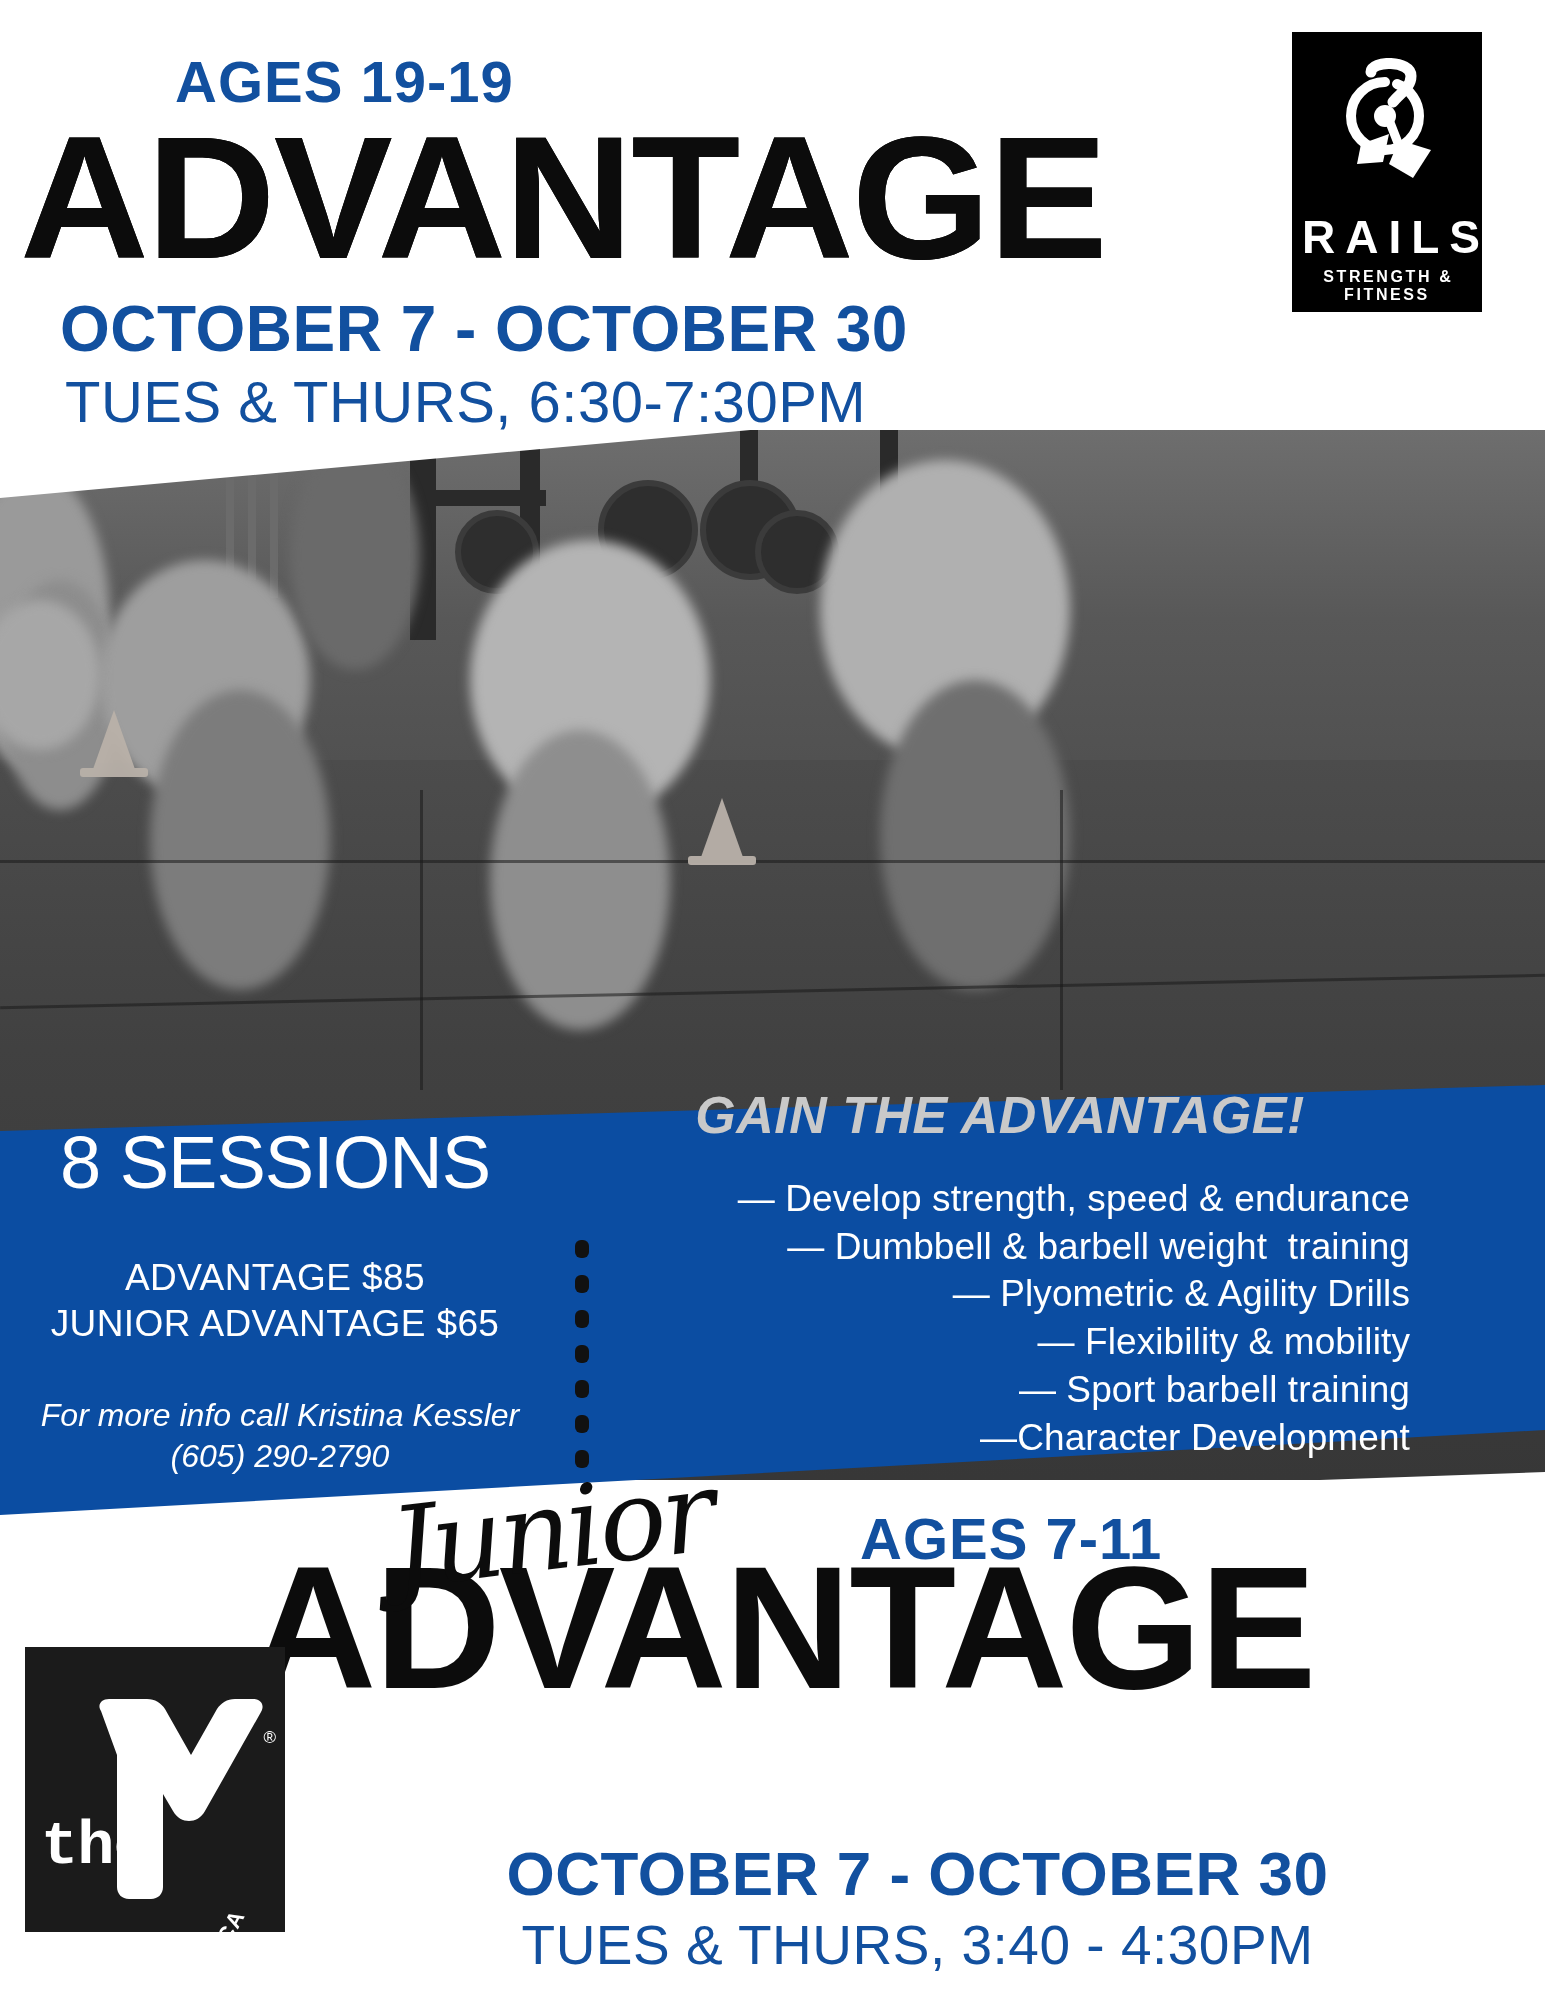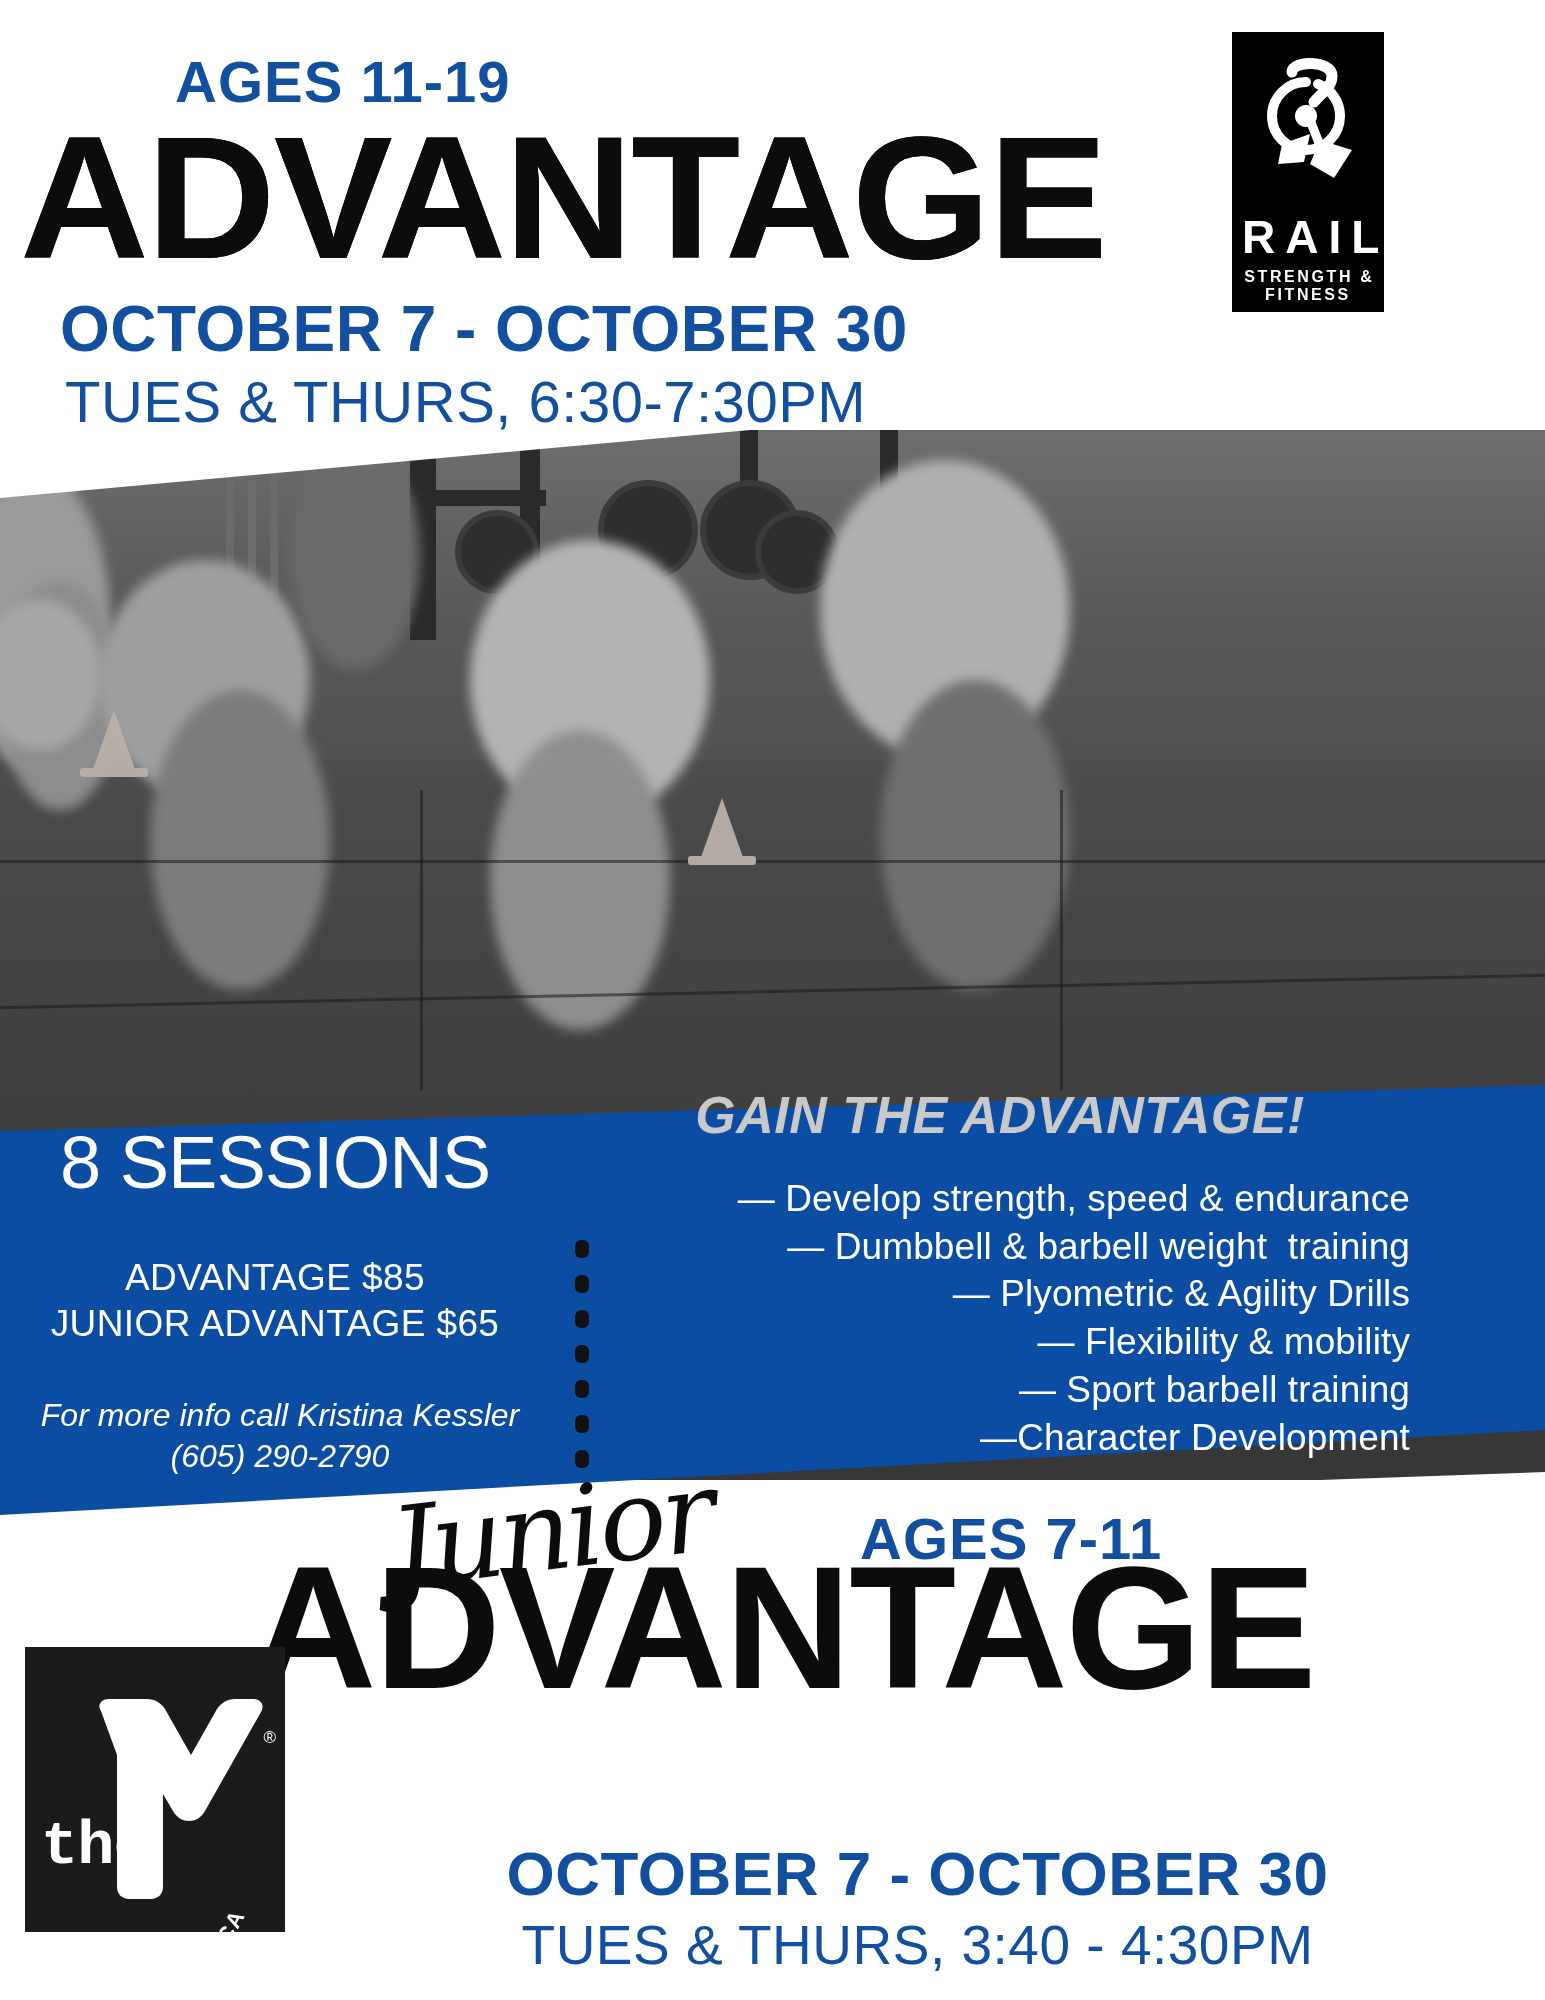--- a/index.html
+++ b/index.html
@@ -66,23 +66,23 @@
     top: 368px;
     font-size: 58px;
     font-weight: 400;
     letter-spacing: 0.5px;
     color: #12509f;
   }
 
   
   .rails-logo {
     position: absolute;
-    left: 1232px;
+    left: 1292px;
     top: 32px;
-    width: 152px;
+    width: 190px;
     height: 280px;
     background: #000000;
     z-index: 9;
   }
   .rails-mark {
     position: absolute;
     left: 50%;
     top: 26px;
     transform: translateX(-50%);
     width: 120px;
@@ -437,21 +437,21 @@
     <div class="floor-line" style="left:420px;top:360px;width:3px;height:300px;"></div>
     <div class="floor-line" style="left:1060px;top:360px;width:3px;height:300px;"></div>
 
     <div class="cone" style="left:92px;top:280px;"></div>
     <div class="cone" style="left:700px;top:368px;"></div>
   </div>
 
   <div class="wedge-top-2"></div>
 
   <div class="header" style="height:430px;">
-    <div class="ages-top">AGES 11-19</div>
+    <div class="ages-top">AGES 19-19</div>
     <div class="advantage-top">ADVANTAGE</div>
     <div class="date-top">OCTOBER 7 - OCTOBER 30</div>
     <div class="time-top">TUES &amp; THURS, 6:30-7:30PM</div>
   </div>
 
   <div class="rails-logo">
     <svg class="rails-mark" viewBox="0 0 120 140" aria-hidden="true">
 
       <path d="M44 14 C44 2, 84 2, 84 18 C84 30, 72 36, 66 44" fill="none" stroke="#ffffff" stroke-width="11" stroke-linecap="round"></path>
 

